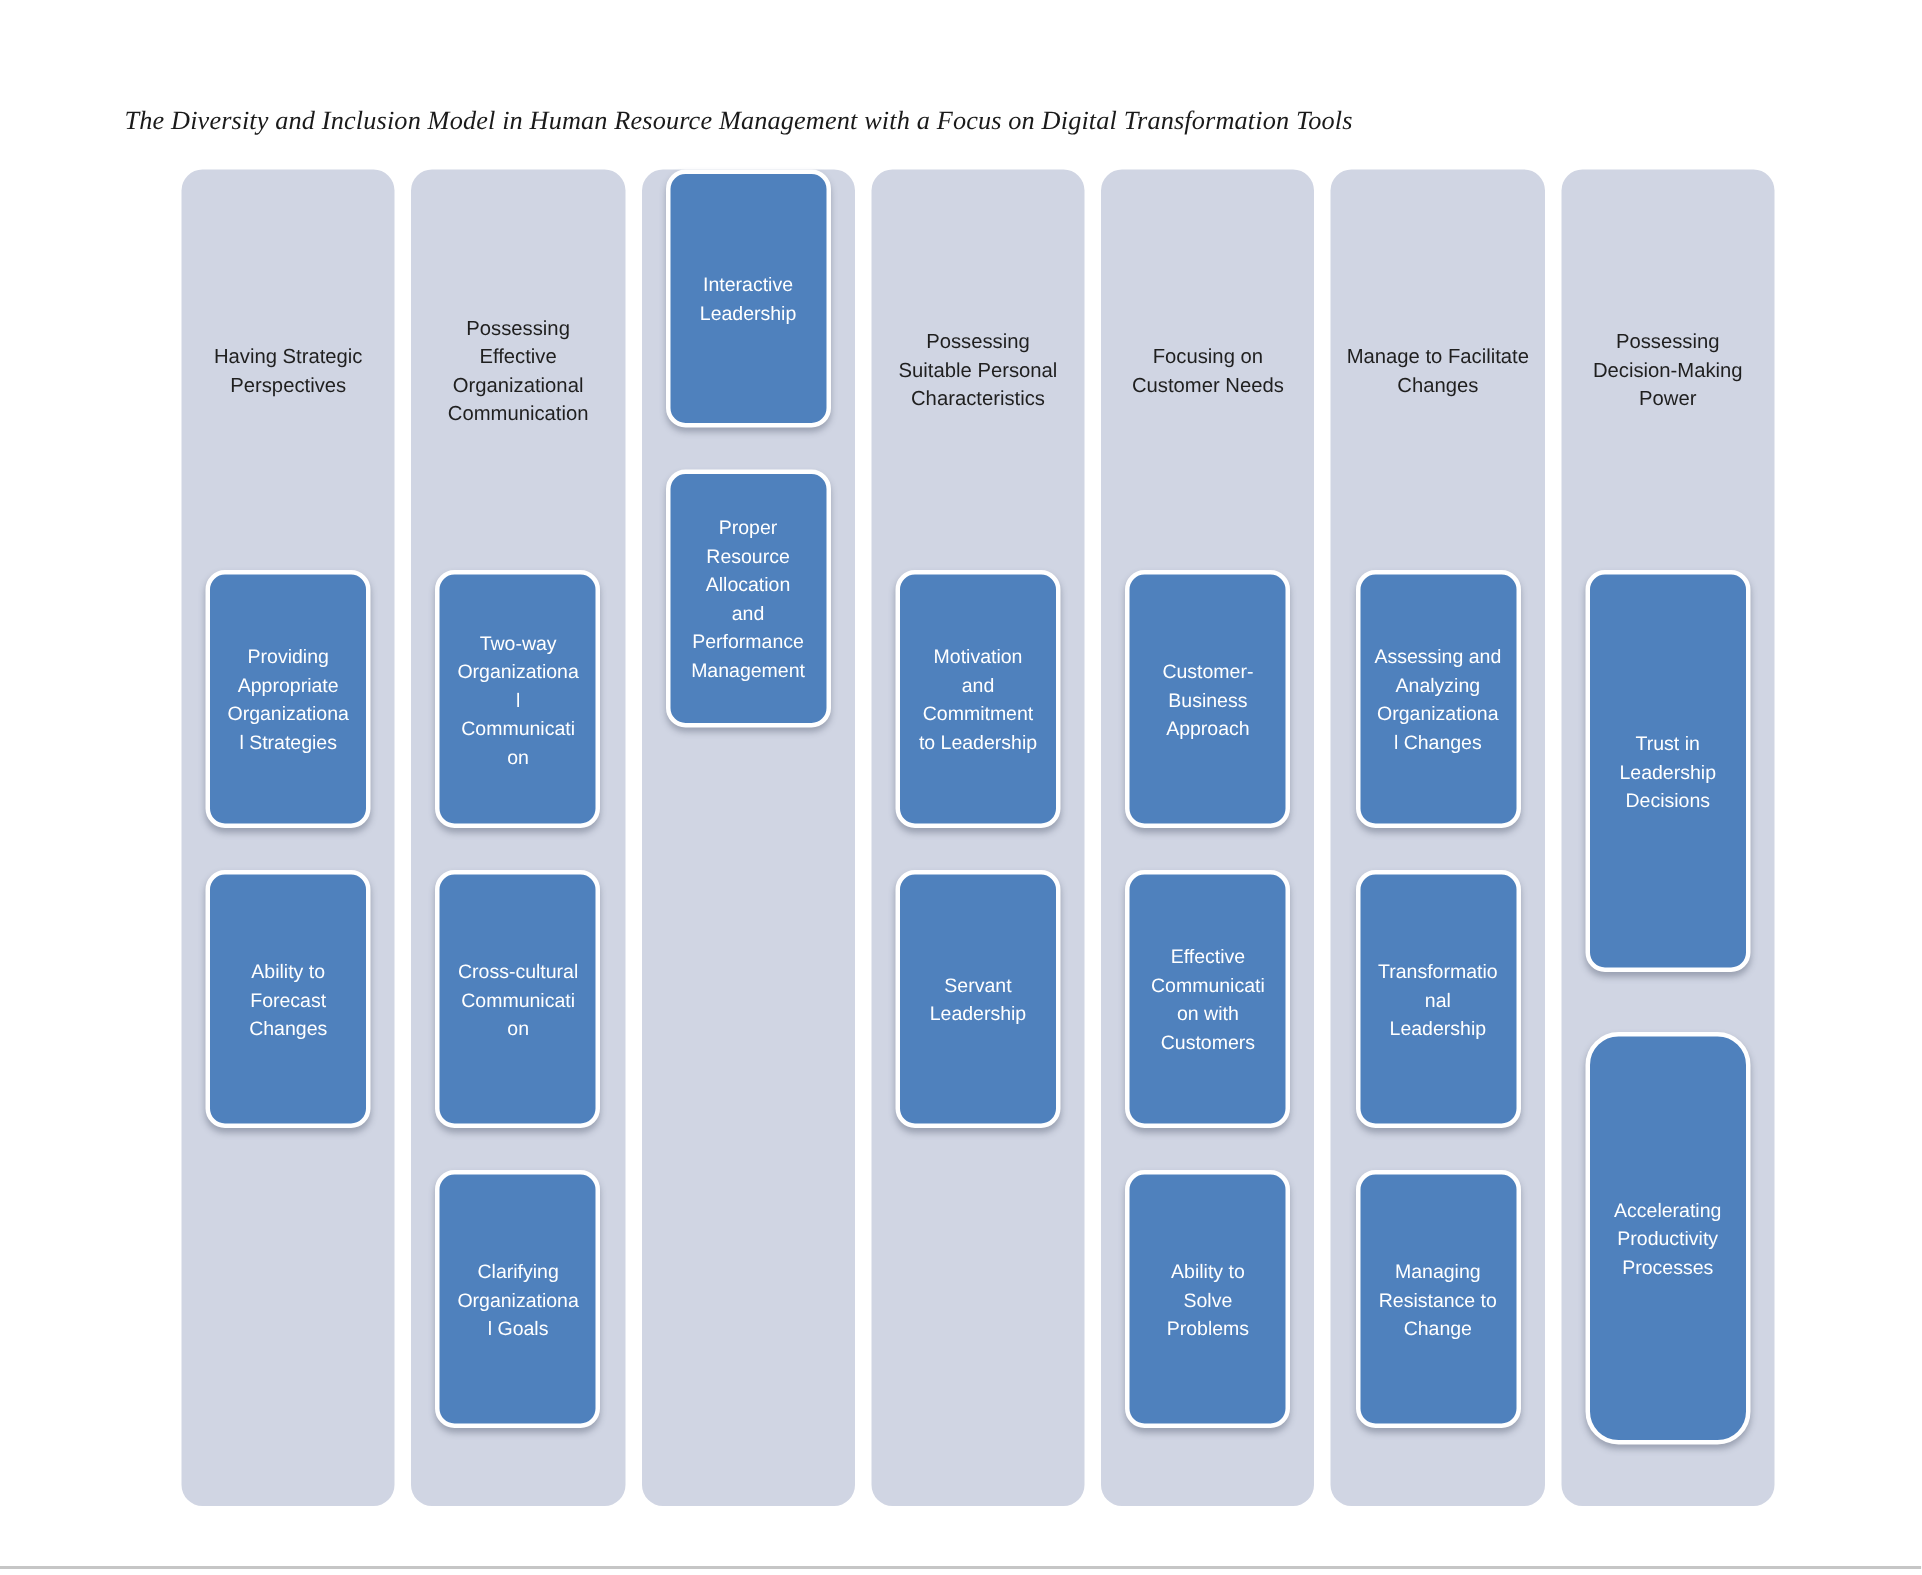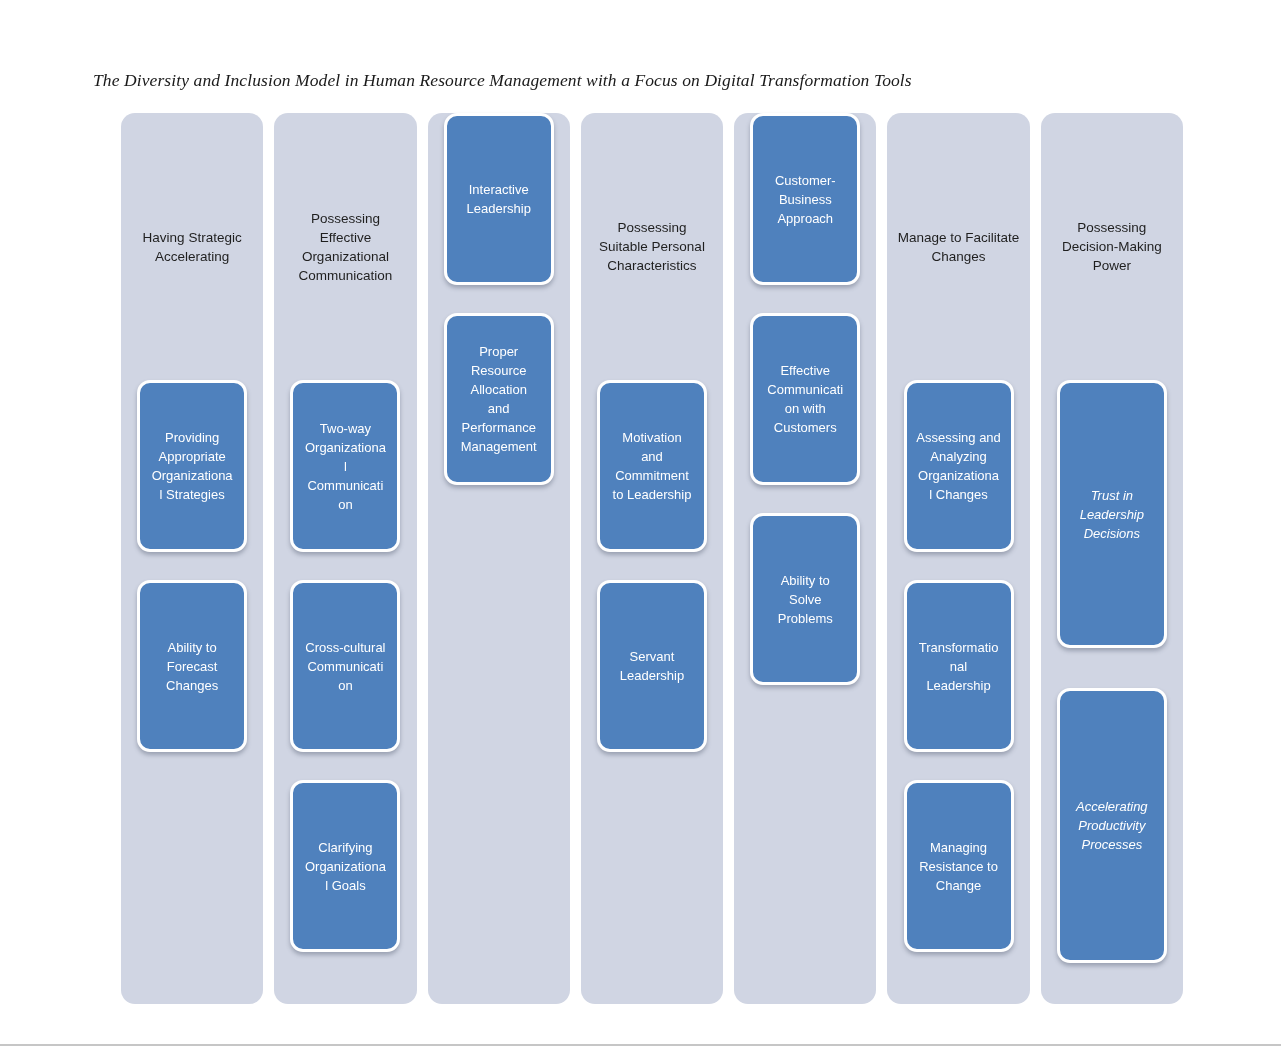--- a/index.html
+++ b/index.html
@@ -14,21 +14,21 @@
   .page{
     position:relative;
     width:1281px;
     height:1050px;
     background:#ffffff;
     overflow:hidden;
     font-family:"Liberation Sans",sans-serif;
   }
   .title{
     position:absolute;
-    left:93px;
+    left:83px;
     top:70px;
     width:1100px;
     font-family:"Liberation Serif","DejaVu Serif",serif;
     font-style:italic;
     font-size:17.5px;
     color:#1a1a1a;
     letter-spacing:0.1px;
     white-space:nowrap;
   }
   .columns{
@@ -77,44 +77,44 @@
     display:flex;
     align-items:center;
     justify-content:center;
     text-align:center;
     padding:4px 2px;
     font-size:13px;
     line-height:19px;
     color:var(--box-text);
     white-space:pre-line;
   }
-  .boxes.two-rows{gap:40px;font-style:italic;}
+  .boxes.two-rows{gap:40px;}
   .box.tall-1{height:268px;}
-  .box.tall-2{height:275px;}
+  .box.tall-2{height:275px;border-radius:22px;}
   .bottom-rule{
     position:absolute;
     left:0;
     top:1044px;
     width:1281px;
     height:2px;
     background:var(--rule-color);
   }
 </style>
 </head>
 <body>
 
 <div class="page">
 
   <div class="title">The Diversity and Inclusion Model in Human Resource Management with a Focus on Digital Transformation Tools</div>
 
   <div class="columns">
 
     <div class="column">
       <div class="col-header">Having Strategic
-Accelerating</div>
+Perspectives</div>
       <div class="boxes">
         <div class="box">Providing
 Appropriate
 Organizationa
 l Strategies</div>
         <div class="box">Ability to
 Forecast
 Changes</div>
       </div>
     </div>
@@ -160,20 +160,22 @@
         <div class="box">Motivation
 and
 Commitment
 to Leadership</div>
         <div class="box">Servant
 Leadership</div>
       </div>
     </div>
 
     <div class="column">
+      <div class="col-header">Focusing on
+Customer Needs</div>
       <div class="boxes">
         <div class="box">Customer-
 Business
 Approach</div>
         <div class="box">Effective
 Communicati
 on with
 Customers</div>
         <div class="box">Ability to
 Solve

